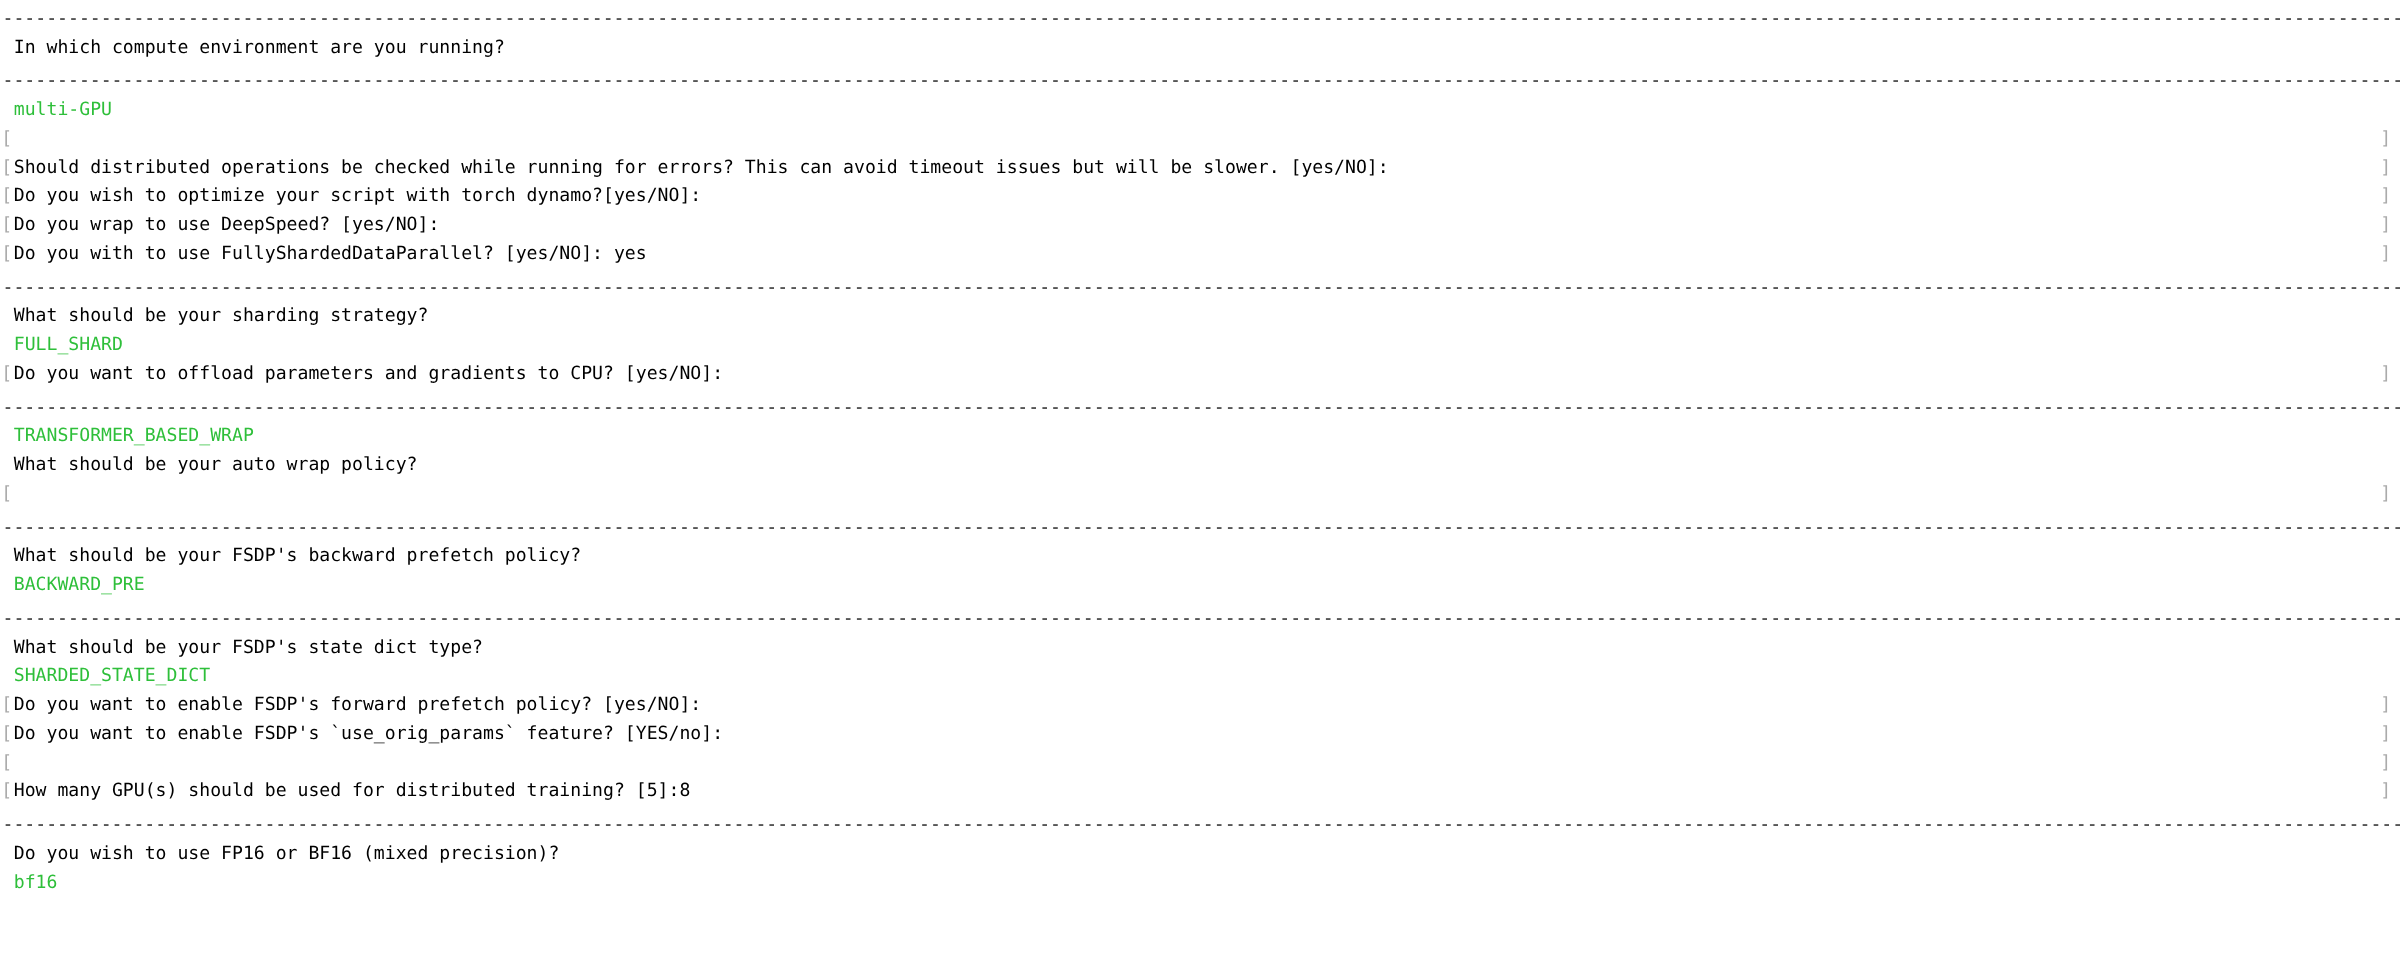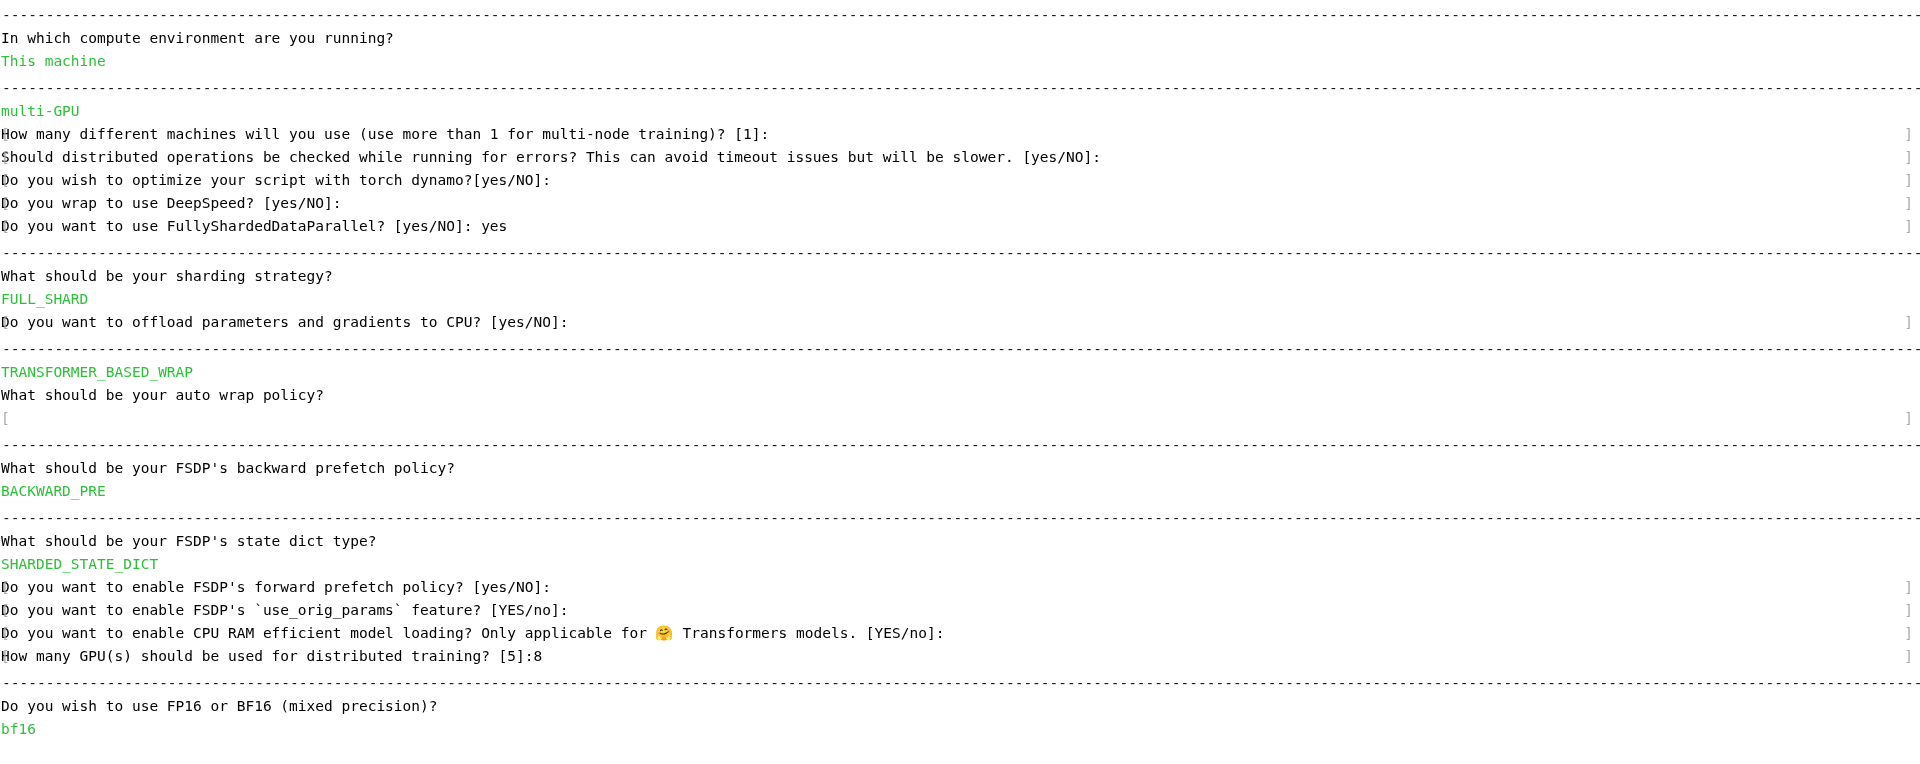--- a/index.html
+++ b/index.html
@@ -16,21 +16,21 @@
     font-family: "DejaVu Sans Mono", "Liberation Mono", monospace;
     font-size: 14.5px;
     color: var(--text, #000000);
     background: var(--bg, #ffffff);
     overflow: hidden;
   }
   .line {
     position: relative;
     height: 23px;
     line-height: 23px;
-    padding-left: 1px;
+    padding-left: 11px;
     white-space: pre;
     overflow: hidden;
   }
   .separator {
     margin-top: 4px;
     padding-left: 2px;
     color: var(--sep, #1c1c1c);
   }
   .question { color: var(--text, #000000); }
   .answer   { color: var(--answer, #2ebf3a); }
@@ -42,42 +42,41 @@
   }
   .bracket.open  { left: 1px; }
   .bracket.close { right: 7px; }
 </style>
 </head>
 <body>
 
 <div id="terminal">
     <div class="line separator">--------------------------------------------------------------------------------------------------------------------------------------------------------------------------------------------------------------------------------------</div>
     <div class="line question"><span>In which compute environment are you running?</span></div>
-    <div class="line answer"><span>This machine</span></div>
     <div class="line separator">--------------------------------------------------------------------------------------------------------------------------------------------------------------------------------------------------------------------------------------</div>
     <div class="line answer"><span>multi-GPU</span></div>
-    <div class="line prompt"><span class="bracket open">[</span><span>How many different machines will you use (use more than 1 for multi-node training)? [1]:</span><span class="bracket close">]</span></div>
+    <div class="line prompt"><span class="bracket open">[</span><span class="bracket close">]</span></div>
     <div class="line prompt"><span class="bracket open">[</span><span>Should distributed operations be checked while running for errors? This can avoid timeout issues but will be slower. [yes/NO]:</span><span class="bracket close">]</span></div>
     <div class="line prompt"><span class="bracket open">[</span><span>Do you wish to optimize your script with torch dynamo?[yes/NO]:</span><span class="bracket close">]</span></div>
     <div class="line prompt"><span class="bracket open">[</span><span>Do you wrap to use DeepSpeed? [yes/NO]:</span><span class="bracket close">]</span></div>
-    <div class="line prompt"><span class="bracket open">[</span><span>Do you want to use FullyShardedDataParallel? [yes/NO]: yes</span><span class="bracket close">]</span></div>
+    <div class="line prompt"><span class="bracket open">[</span><span>Do you with to use FullyShardedDataParallel? [yes/NO]: yes</span><span class="bracket close">]</span></div>
     <div class="line separator">--------------------------------------------------------------------------------------------------------------------------------------------------------------------------------------------------------------------------------------</div>
     <div class="line question"><span>What should be your sharding strategy?</span></div>
     <div class="line answer"><span>FULL_SHARD</span></div>
     <div class="line prompt"><span class="bracket open">[</span><span>Do you want to offload parameters and gradients to CPU? [yes/NO]:</span><span class="bracket close">]</span></div>
     <div class="line separator">--------------------------------------------------------------------------------------------------------------------------------------------------------------------------------------------------------------------------------------</div>
     <div class="line answer"><span>TRANSFORMER_BASED_WRAP</span></div>
     <div class="line question"><span>What should be your auto wrap policy?</span></div>
     <div class="line prompt"><span class="bracket open">[</span><span class="bracket close">]</span></div>
     <div class="line separator">--------------------------------------------------------------------------------------------------------------------------------------------------------------------------------------------------------------------------------------</div>
     <div class="line question"><span>What should be your FSDP's backward prefetch policy?</span></div>
     <div class="line answer"><span>BACKWARD_PRE</span></div>
     <div class="line separator">--------------------------------------------------------------------------------------------------------------------------------------------------------------------------------------------------------------------------------------</div>
     <div class="line question"><span>What should be your FSDP's state dict type?</span></div>
     <div class="line answer"><span>SHARDED_STATE_DICT</span></div>
     <div class="line prompt"><span class="bracket open">[</span><span>Do you want to enable FSDP's forward prefetch policy? [yes/NO]:</span><span class="bracket close">]</span></div>
     <div class="line prompt"><span class="bracket open">[</span><span>Do you want to enable FSDP's `use_orig_params` feature? [YES/no]:</span><span class="bracket close">]</span></div>
-    <div class="line prompt"><span class="bracket open">[</span><span>Do you want to enable CPU RAM efficient model loading? Only applicable for 🤗 Transformers models. [YES/no]:</span><span class="bracket close">]</span></div>
+    <div class="line prompt"><span class="bracket open">[</span><span class="bracket close">]</span></div>
     <div class="line prompt"><span class="bracket open">[</span><span>How many GPU(s) should be used for distributed training? [5]:8</span><span class="bracket close">]</span></div>
     <div class="line separator">--------------------------------------------------------------------------------------------------------------------------------------------------------------------------------------------------------------------------------------</div>
     <div class="line question"><span>Do you wish to use FP16 or BF16 (mixed precision)?</span></div>
     <div class="line answer"><span>bf16</span></div>
   </div>
 
 </body></html>

